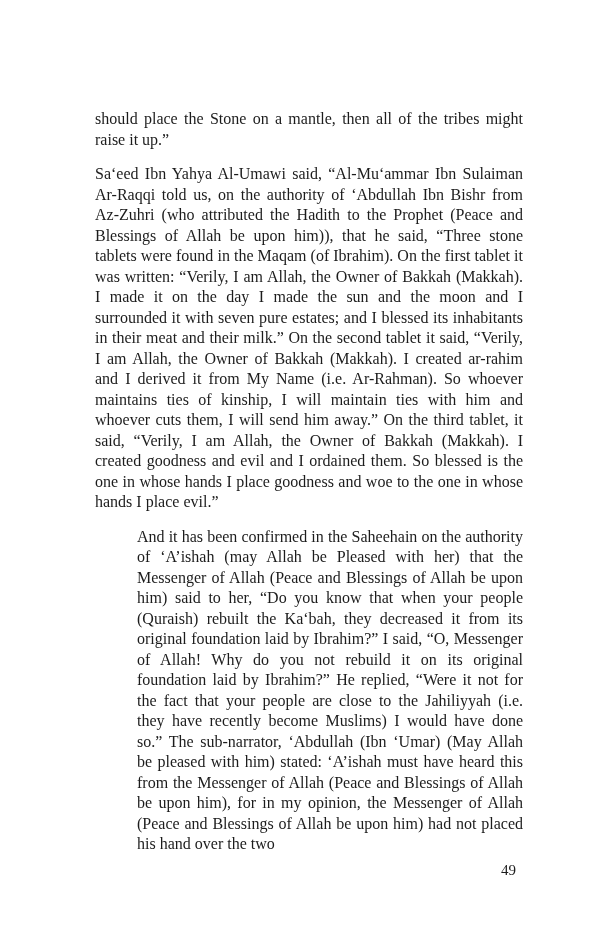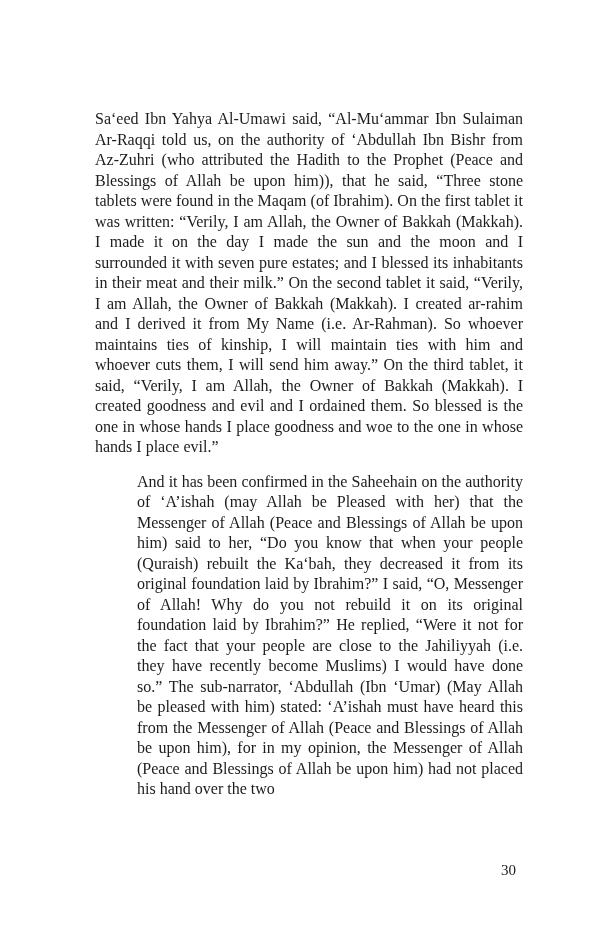--- a/index.html
+++ b/index.html
@@ -41,17 +41,18 @@
     font-size: 15px;
     line-height: 20px;
     color: #1c1c1c;
   }
 </style>
 </head>
 <body>
 
 <div class="page">
   <main class="text-block">
+    <p class="para">should place the Stone on a mantle, then all of the tribes might raise it up.”</p>
     <p class="para">Sa‘eed Ibn Yahya Al-Umawi said, “Al-Mu‘ammar Ibn Sulaiman Ar-Raqqi told us, on the authority of ‘Abdullah Ibn Bishr from Az-Zuhri (who attributed the Hadith to the Prophet (Peace and Blessings of Allah be upon him)), that he said, “Three stone tablets were found in the Maqam (of Ibrahim). On the first tablet it was written: “Verily, I am Allah, the Owner of Bakkah (Makkah). I made it on the day I made the sun and the moon and I surrounded it with seven pure estates; and I blessed its inhabitants in their meat and their milk.” On the second tablet it said, “Verily, I am Allah, the Owner of Bakkah (Makkah). I created ar-rahim and I derived it from My Name (i.e. Ar-Rahman). So whoever maintains ties of kinship, I will maintain ties with him and whoever cuts them, I will send him away.” On the third tablet, it said, “Verily, I am Allah, the Owner of Bakkah (Makkah). I created goodness and evil and I ordained them. So blessed is the one in whose hands I place goodness and woe to the one in whose hands I place evil.”</p>
     <p class="para">And it has been confirmed in the Saheehain on the authority of ‘A’ishah (may Allah be Pleased with her) that the Messenger of Allah (Peace and Blessings of Allah be upon him) said to her, “Do you know that when your people (Quraish) rebuilt the Ka‘bah, they decreased it from its original foundation laid by Ibrahim?” I said, “O, Messenger of Allah! Why do you not rebuild it on its original foundation laid by Ibrahim?” He replied, “Were it not for the fact that your people are close to the Jahiliyyah (i.e. they have recently become Muslims) I would have done so.” The sub-narrator, ‘Abdullah (Ibn ‘Umar) (May Allah be pleased with him) stated: ‘A’ishah must have heard this from the Messenger of Allah (Peace and Blessings of Allah be upon him), for in my opinion, the Messenger of Allah (Peace and Blessings of Allah be upon him) had not placed his hand over the two</p>
   </main>
-  <div class="page-number">30</div>
+  <div class="page-number">49</div>
 </div>
 
 </body></html>

